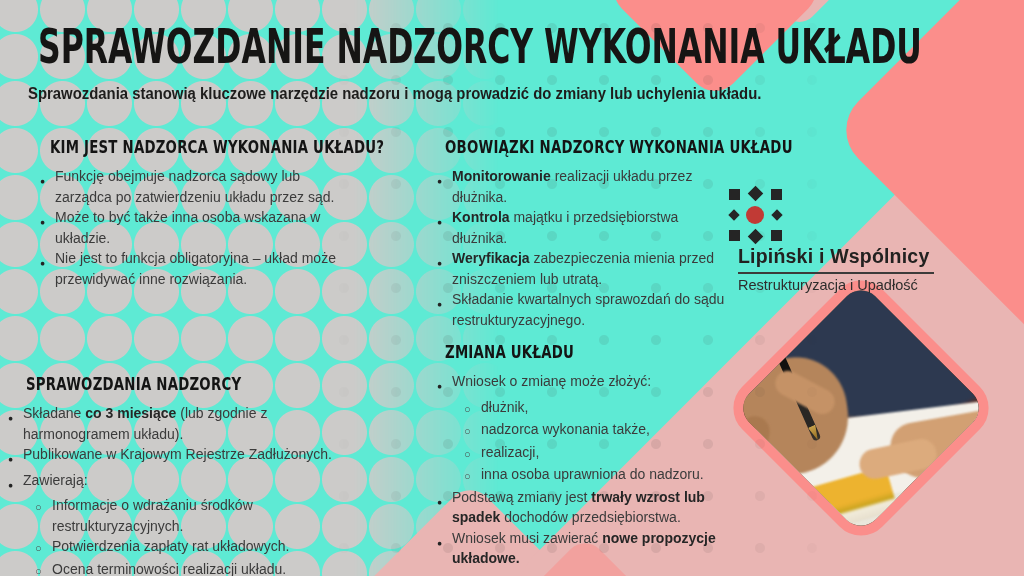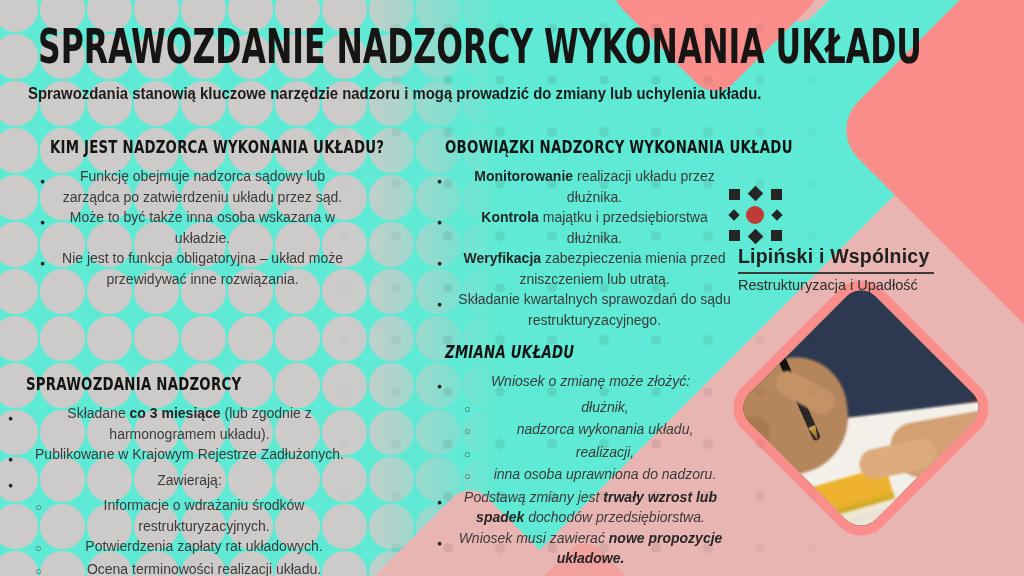--- a/index.html
+++ b/index.html
@@ -44,37 +44,37 @@
   #subtitle{
     position:absolute; left:28px; top:85px; z-index:10;
     font-size:16px; font-weight:bold; color:#1e1d1c; white-space:nowrap;
     transform:scaleX(0.93); transform-origin:left top;
   }
   
   .section{position:absolute; z-index:10;}
   #sec-who    {left:28px;  top:136px; width:310px;margin-left:12px;}
   #sec-duties {left:437px; top:136px; width:300px;}
   #sec-reports{left:8px;  top:341px; width:348px;margin-top:32px;}
-  #sec-change {left:437px; top:341px; width:292px;font-style:italic;}
+  #sec-change {left:437px; top:341px; width:292px;}
   .sec-heading{
     font-size:18px; font-weight:bold; color:#141414; white-space:nowrap;
     transform:scaleX(0.74); transform-origin:left top; letter-spacing:0.3px;
     font-family:"DejaVu Sans","Liberation Sans",sans-serif;
   }
   #sec-who .sec-heading{margin-left:10px;}
   #sec-reports .sec-heading{margin-left:18px;}
   #sec-duties .sec-heading,#sec-change .sec-heading{margin-left:8px;}
   .list{margin-top:9px;}
   .li{display:flex; align-items:flex-start; font-size:14px; line-height:20.5px; color:#3b3b3b;}
   .li b{color:#262626;}
   .li .marker{flex:0 0 15px; text-align:left;}
   .li.lvl1 .marker{font-size:8.5px; color:#232323; padding-top:5px;}
   .li.lvl2{margin-left:27px;}
   .li.lvl2 .marker{flex:0 0 17px; font-size:11px; color:#4a4a4a; padding-top:2px;}
-  .li .txt{flex:1 1 auto;text-align:center;}
+  .li .txt{flex:1 1 auto;}
   
   #logo{position:absolute; left:727px; top:184px; width:272px; height:62px; z-index:10; display:flex;flex-direction:column;}
   #logo-mark{position:relative; flex:0 0 56px; height:56px; margin-top:3px;}
   #logo-mark .sq{position:absolute; width:11px; height:11px; background:#252525;}
   #logo-mark .dm{position:absolute; width:11px; height:11px; background:#252525; transform:rotate(45deg);}
   #logo-mark .dm.small{width:8px; height:8px;}
   #logo-mark .dot-red{position:absolute; width:18px; height:18px; border-radius:50%; background:#c13a35;}
   #logo-text{margin-left:11px; padding-top:2px;}
   #logo-name{font-size:19.5px; font-weight:bold; color:#222120; white-space:nowrap; letter-spacing:0.2px;}
   #logo-divider{width:196px; height:2px; background:#3c3b3a; margin:4px 0 3px 0;}
@@ -210,21 +210,21 @@
         <div class="li lvl1">
           <span class="marker">●</span>
           <div class="txt"><span>Wniosek o zmianę może złożyć:</span></div>
         </div>
         <div class="li lvl2">
           <span class="marker">○</span>
           <div class="txt"><span>dłużnik,</span></div>
         </div>
         <div class="li lvl2">
           <span class="marker">○</span>
-          <div class="txt"><span>nadzorca wykonania układu,</span></div>
+          <div class="txt"><span>nadzorca wykonania także,</span></div>
         </div>
         <div class="li lvl2">
           <span class="marker">○</span>
           <div class="txt"><span>realizacji,</span></div>
         </div>
         <div class="li lvl2">
           <span class="marker">○</span>
           <div class="txt"><span>inna osoba uprawniona do nadzoru.</span></div>
         </div>
         <div class="li lvl1">

